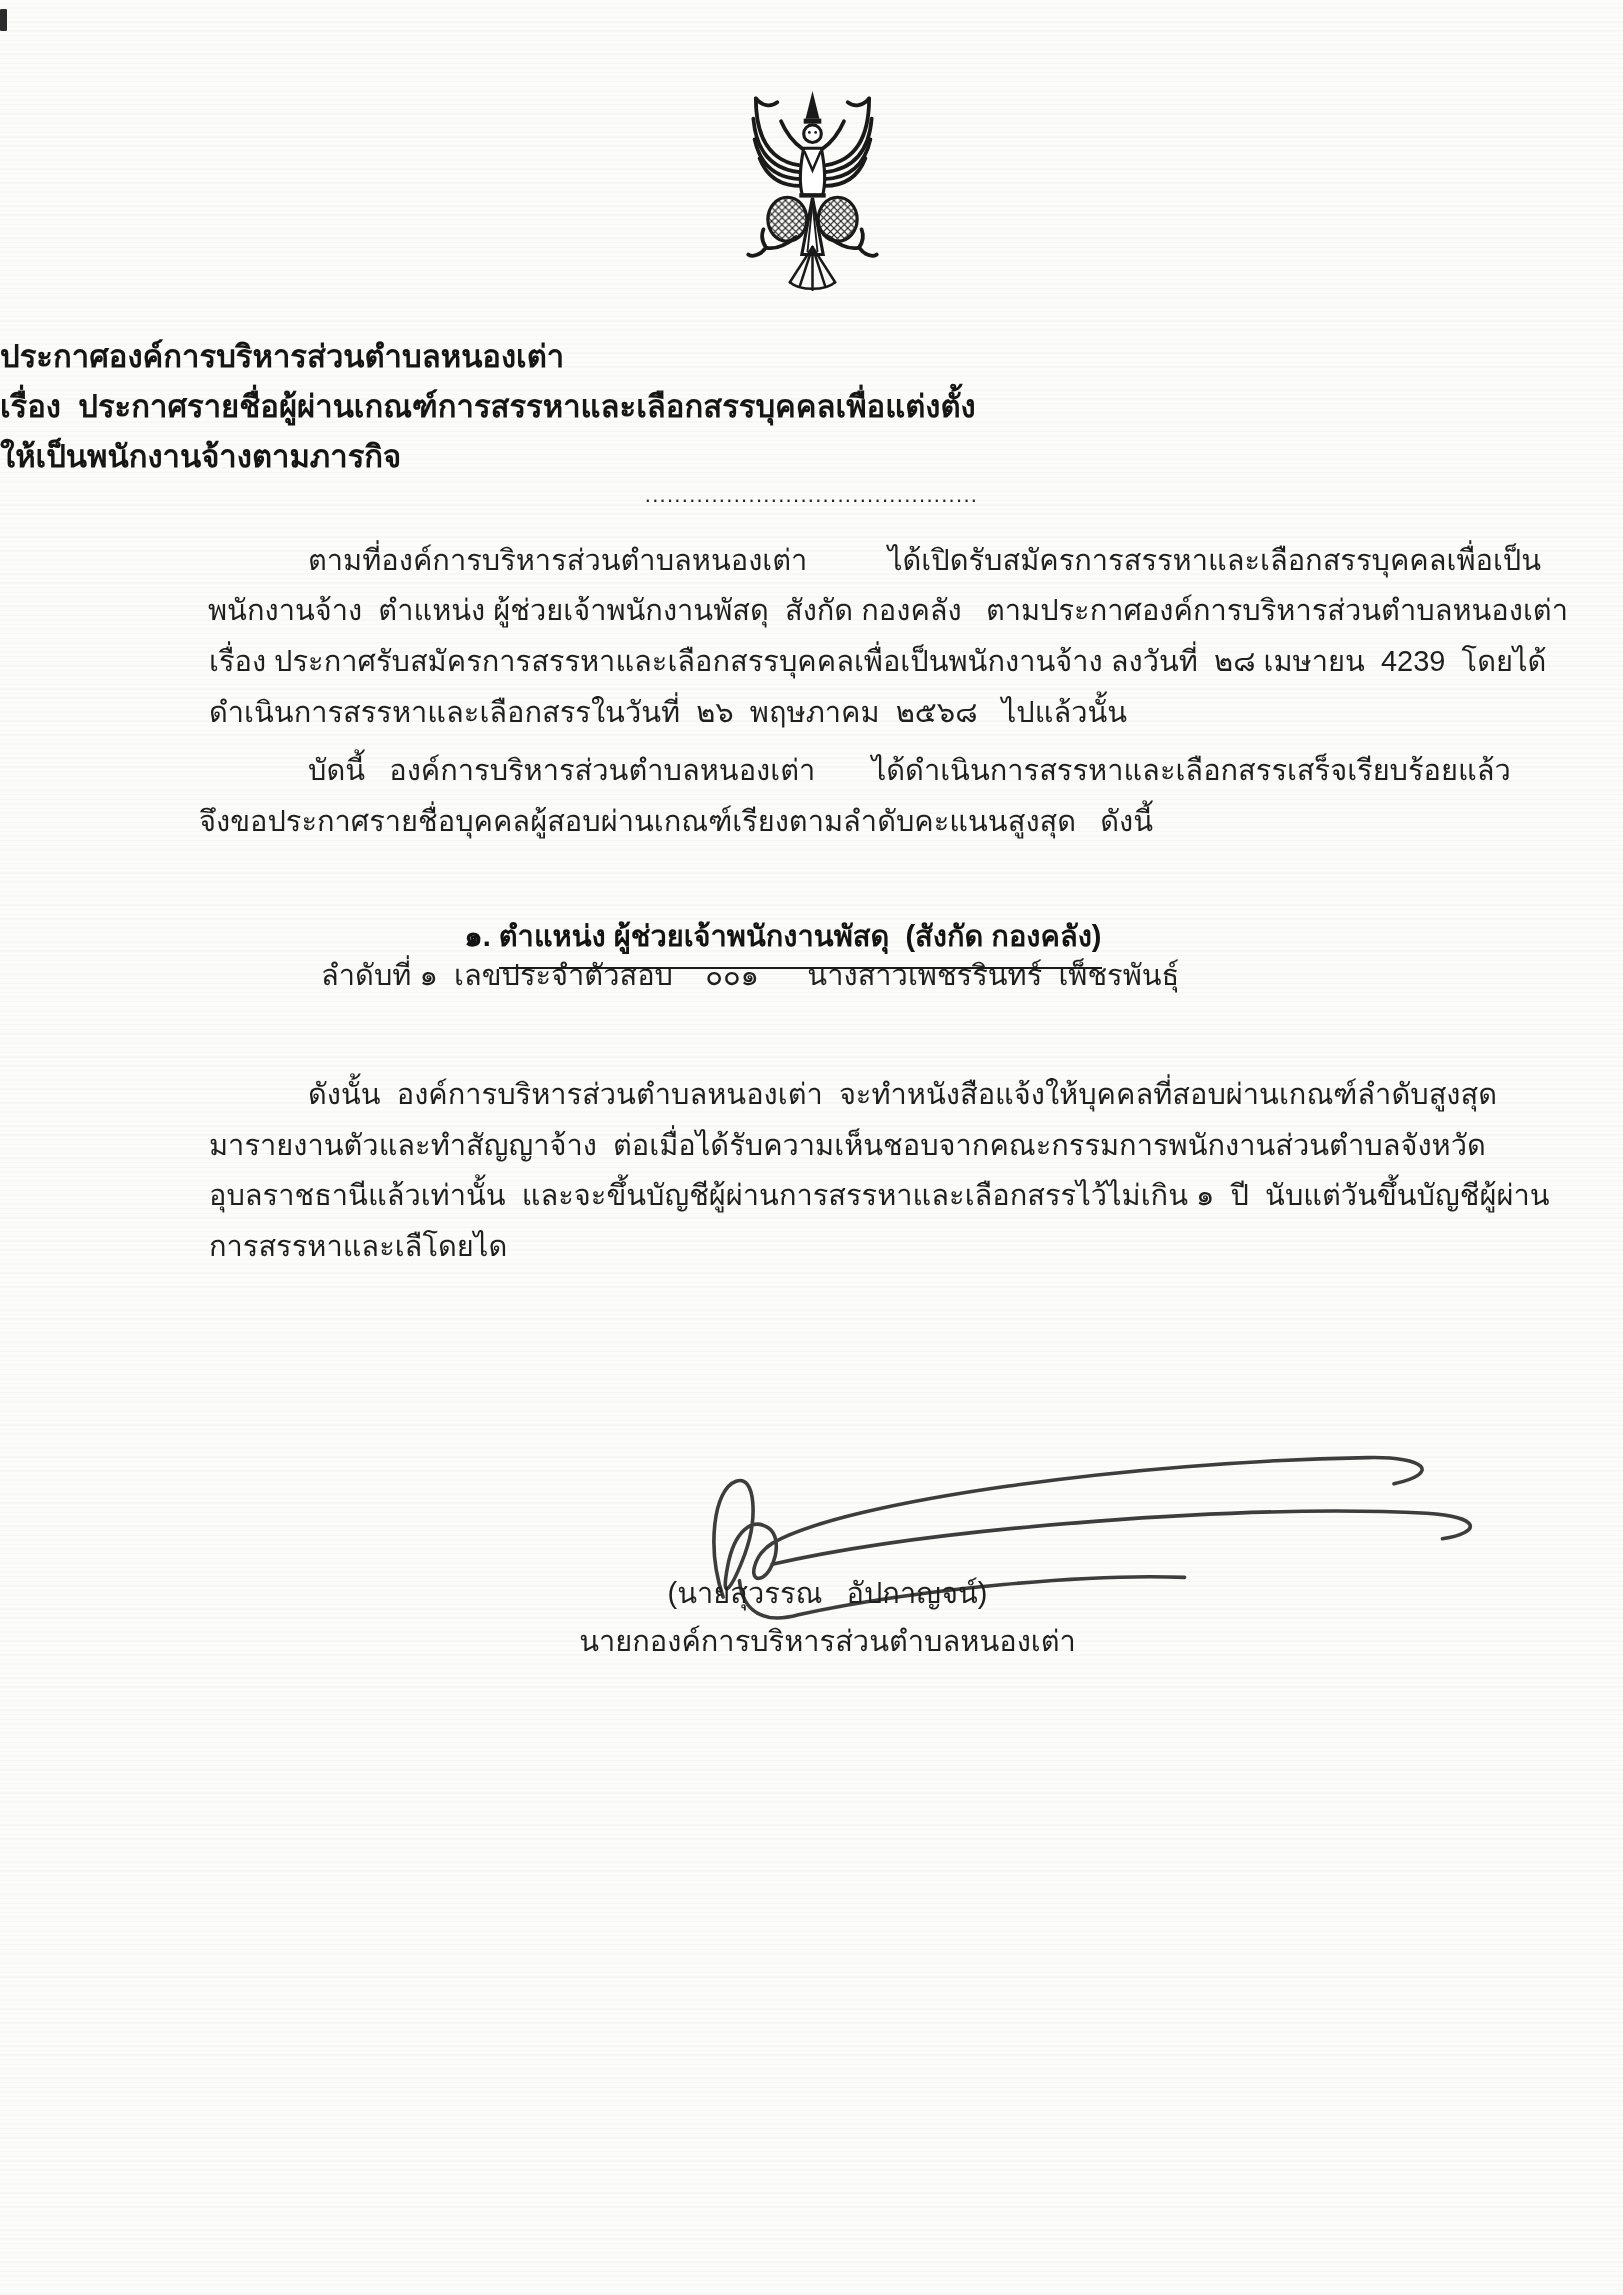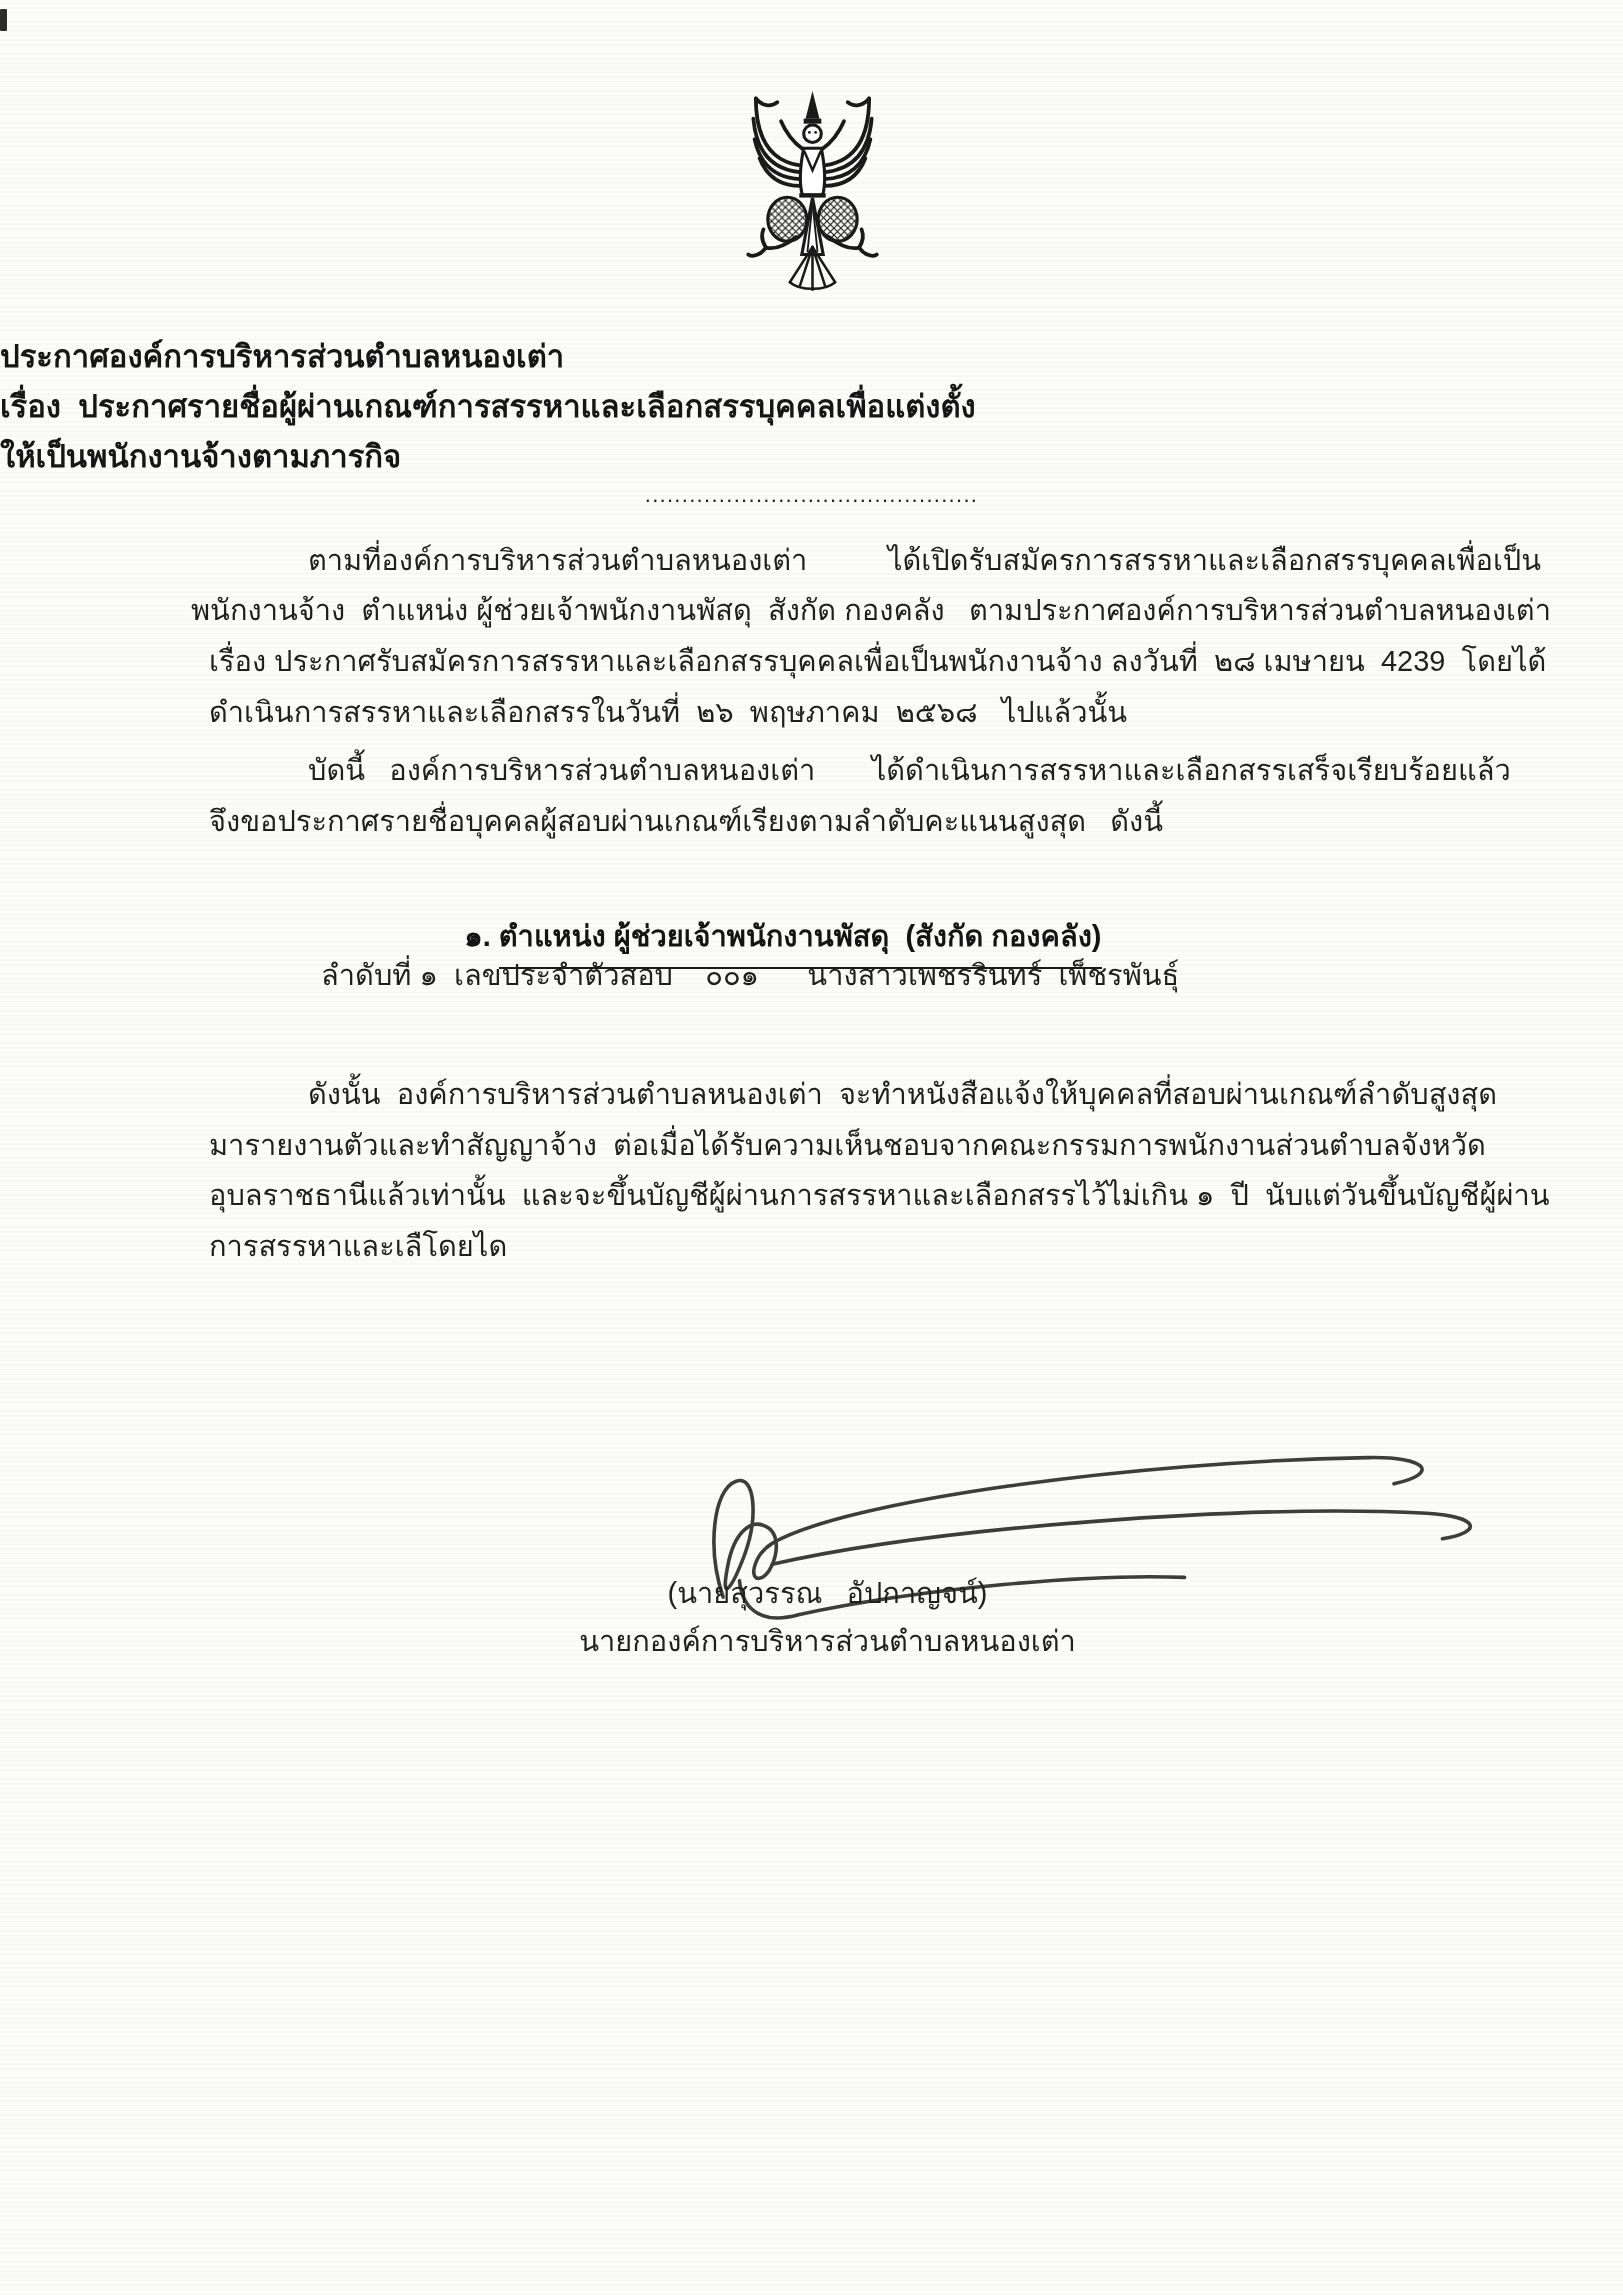--- a/index.html
+++ b/index.html
@@ -144,26 +144,26 @@
       <path d="M194,251 C200,242 202,232 198,222"></path>
     </g>
   </svg>
 
   <div class="title-line" style="top:331px">ประกาศองค์การบริหารส่วนตำบลหนองเต่า</div>
   <div class="title-line" style="top:381px">เรื่อง  ประกาศรายชื่อผู้ผ่านเกณฑ์การสรรหาและเลือกสรรบุคคลเพื่อแต่งตั้ง</div>
   <div class="title-line" style="top:431px">ให้เป็นพนักงานจ้างตามภารกิจ</div>
   <div class="dots" style="top:482px">.............................................</div>
 
   <div class="line" style="top:541px;left:308px">ตามที่องค์การบริหารส่วนตำบลหนองเต่า          ได้เปิดรับสมัครการสรรหาและเลือกสรรบุคคลเพื่อเป็น</div>
-  <div class="line" style="top:591px;left:191px">พนักงานจ้าง  ตำแหน่ง ผู้ช่วยเจ้าพนักงานพัสดุ  สังกัด กองคลัง   ตามประกาศองค์การบริหารส่วนตำบลหนองเต่า</div>
+  <div class="line" style="top:591px;left:208px">พนักงานจ้าง  ตำแหน่ง ผู้ช่วยเจ้าพนักงานพัสดุ  สังกัด กองคลัง   ตามประกาศองค์การบริหารส่วนตำบลหนองเต่า</div>
   <div class="line" style="top:642px;left:209px">เรื่อง ประกาศรับสมัครการสรรหาและเลือกสรรบุคคลเพื่อเป็นพนักงานจ้าง ลงวันที่  ๒๘ เมษายน  4239  โดยได้</div>
   <div class="line" style="top:693px;left:209px">ดำเนินการสรรหาและเลือกสรรในวันที่  ๒๖  พฤษภาคม  ๒๕๖๘   ไปแล้วนั้น</div>
 
   <div class="line" style="top:751px;left:308px">บัดนี้   องค์การบริหารส่วนตำบลหนองเต่า       ได้ดำเนินการสรรหาและเลือกสรรเสร็จเรียบร้อยแล้ว</div>
-  <div class="line" style="top:802px;left:209px">จึงขอประกาศรายชื่อบุคคลผู้สอบผ่านเกณฑ์เรียงตามลำดับคะแนนสูงสุด   ดังนี้</div>
+  <div class="line" style="top:802px;left:199px">จึงขอประกาศรายชื่อบุคคลผู้สอบผ่านเกณฑ์เรียงตามลำดับคะแนนสูงสุด   ดังนี้</div>
 
   <div class="line heading" style="top:878px;left:432px">
     <span>๑. </span><span class="u">ตำแหน่ง ผู้ช่วยเจ้าพนักงานพัสดุ  (สังกัด กองคลัง)</span>
   </div>
 
   <div class="line" style="top:956px;left:321px">ลำดับที่ ๑  เลขประจำตัวสอบ    ๐๐๑      นางสาวเพชรรินทร์  เพ็ชรพันธุ์</div>
 
   <div class="line" style="top:1075px;left:308px">ดังนั้น  องค์การบริหารส่วนตำบลหนองเต่า  จะทำหนังสือแจ้งให้บุคคลที่สอบผ่านเกณฑ์ลำดับสูงสุด</div>
   <div class="line" style="top:1126px;left:209px">มารายงานตัวและทำสัญญาจ้าง  ต่อเมื่อได้รับความเห็นชอบจากคณะกรรมการพนักงานส่วนตำบลจังหวัด</div>
   <div class="line" style="top:1176px;left:209px">อุบลราชธานีแล้วเท่านั้น  และจะขึ้นบัญชีผู้ผ่านการสรรหาและเลือกสรรไว้ไม่เกิน ๑  ปี  นับแต่วันขึ้นบัญชีผู้ผ่าน</div>

